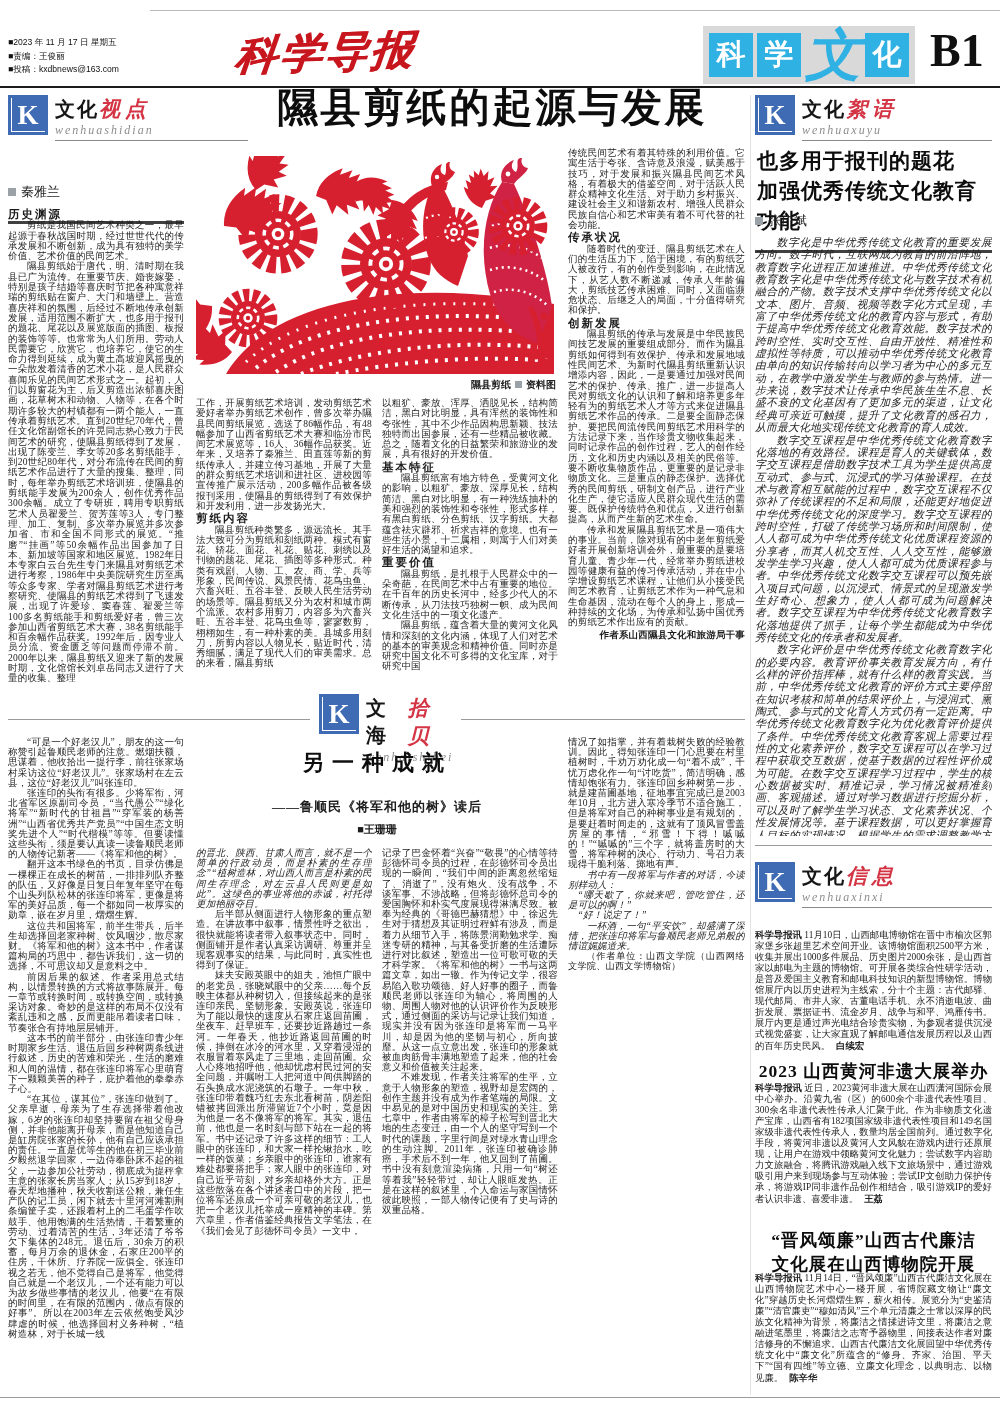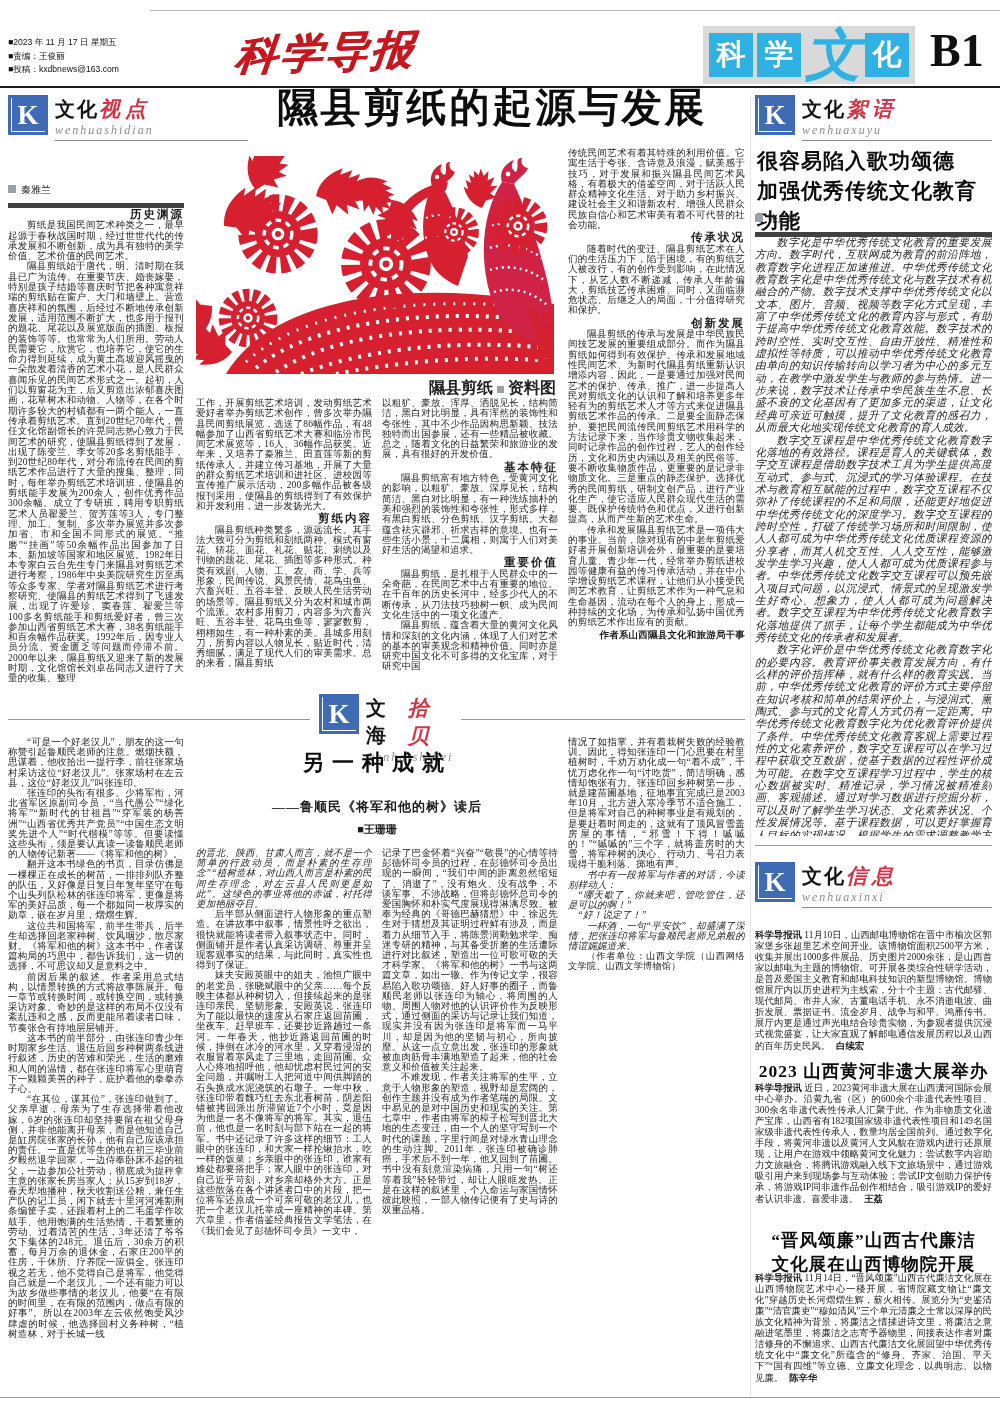--- a/index.html
+++ b/index.html
@@ -36,30 +36,30 @@
   .body-s{font-size:9.5px;line-height:10.3px;letter-spacing:.2px;text-align:justify}
   .body-rev{font-size:9.5px;line-height:10.2px;letter-spacing:.2px;text-align:justify}
   .body-kai{font-size:10.8px;line-height:12.35px;font-style:italic;color:#222;text-align:justify;letter-spacing:.2px}
   .body-news{font-size:9.4px;line-height:11px;text-align:justify}
   .blk{text-align:justify;margin:0}
   .blk.p{text-indent:2em}
   .blk.c{text-indent:0}
   .blk.k{font-style:italic;text-indent:2em}
   .blk.kc{font-style:italic;text-indent:0}
   .blk.q{font-style:italic;text-indent:1em}
-  .blk.h{text-align:right;font-family:"Liberation Sans",sans-serif;font-weight:bold;font-size:11.5px;
+  .blk.h{text-align:left;font-family:"Liberation Sans",sans-serif;font-weight:bold;font-size:11.5px;
          text-indent:0;margin:2px 0 1px 0;letter-spacing:2px}
   .blk.b{text-align:right;font-weight:bold;text-indent:0;font-family:"Liberation Sans",sans-serif;margin-top:2px}
   .blk.bl{text-indent:2em;font-size:9.2px}
   
   .a1-headline{font-family:"Liberation Sans",sans-serif;font-weight:bold;font-size:40px;letter-spacing:3px;
                text-align:center;color:#0d0d0d;white-space:nowrap}
-  .author-line{font-size:10px;border-bottom:5px solid #404040;padding-bottom:6px;color:#222}
+  .author-line{font-size:13px;border-bottom:3px solid #404040;padding-bottom:20px;color:#222}
   .sq{display:inline-block;width:8px;height:8px;background:#9aa2a8;margin-right:5px}
-  .caption{font-family:Liberation Mono, monospace;font-weight:bold;font-size:16px;text-align:right;color:#222}
+  .caption{font-family:Liberation Mono, monospace;font-weight:bold;font-size:10px;text-align:right;color:#222}
   .caption .sq{width:7px;height:7px;margin:0 4px}
   .rev-headline{font-family:"Liberation Sans",sans-serif;font-weight:bold;font-size:22px;letter-spacing:8px;
                 text-align:center;color:#0d0d0d;white-space:nowrap}
   .rev-subtitle{font-weight:bold;font-size:13px;text-align:center;letter-spacing:1px}
   .rev-author{font-family:"Liberation Sans",sans-serif;font-weight:bold;font-size:11px;text-align:center}
   .xuyu-head{font-family:"Liberation Sans",sans-serif;font-weight:bold;font-size:21px;line-height:30px;
              letter-spacing:1px;color:#0d0d0d}
   .news-title{font-family:"Liberation Sans",sans-serif;font-weight:bold;font-size:17.5px;text-align:center;
               letter-spacing:1px;color:#0d0d0d;white-space:nowrap}
   .news-title.serif{font-family:"Liberation Serif",serif;font-size:17.5px}
@@ -257,21 +257,21 @@
     <div class="k">K</div>
     <div class="txt">
       <div class="row1">
         <span class="black">文化</span>
         <span class="red">絮语</span>
       </div>
       <div class="pinyin">wenhuaxuyu</div>
     </div>
   </div>
   <div class="abs xuyu-head" style="left:757px;top:146px;width:237px">
-    <div>很容易陷入歌功颂德</div>
+    <div>也多用于报刊的题花</div>
     <div>加强优秀传统文化教育功能</div>
   </div>
   <div class="abs author-line" style="left:755px;top:212px;width:237px">
     <span class="sq"></span><span>张广斌</span>
   </div>
   <div class="abs col body-kai" style="left:755px;top:236px;width:237px;height:600px">
       <div class="blk k">数字化是中华优秀传统文化教育的重要发展方向。数字时代，互联网成为教育的前沿阵地，教育数字化进程正加速推进。中华优秀传统文化教育数字化是中华优秀传统文化与数字技术有机融合的产物。数字技术支撑中华优秀传统文化以文本、图片、音频、视频等数字化方式呈现，丰富了中华优秀传统文化的教育内容与形式，有助于提高中华优秀传统文化教育效能。数字技术的跨时空性、实时交互性、自由开放性、精准性和虚拟性等特质，可以推动中华优秀传统文化教育由单向的知识传输转向以学习者为中心的多元互动，在教学中激发学生与教师的参与热情。进一步来说，数字技术让传承中华民族生生不息、长盛不衰的文化基因有了更加多元的渠道，让文化经典可亲近可触摸，提升了文化教育的感召力，从而最大化地实现传统文化教育的育人成效。</div>
       <div class="blk k">数字交互课程是中华优秀传统文化教育数字化落地的有效路径。课程是育人的关键载体，数字交互课程是借助数字技术工具为学生提供高度互动式、参与式、沉浸式的学习体验课程。在技术与教育相互赋能的过程中，数字交互课程不仅弥补了传统课程的不足和局限，还能更好地促进中华优秀传统文化的深度学习。数字交互课程的跨时空性，打破了传统学习场所和时间限制，使人人都可成为中华优秀传统文化优质课程资源的分享者，而其人机交互性、人人交互性，能够激发学生学习兴趣，使人人都可成为优质课程参与者。中华优秀传统文化数字交互课程可以预先嵌入项目式问题，以沉浸式、情景式的呈现激发学生好奇心、想象力，使人人都可成为问题解决者。数字交互课程为中华优秀传统文化教育数字化落地提供了抓手，让每个学生都能成为中华优秀传统文化的传承者和发展者。</div>
       <div class="blk k">数字化评价是中华优秀传统文化教育数字化的必要内容。教育评价事关教育发展方向，有什么样的评价指挥棒，就有什么样的教育实践。当前，中华优秀传统文化教育的评价方式主要停留在知识考核和简单的结果评价上，与浸润式、熏陶式、参与式的文化育人方式仍有一定距离。中华优秀传统文化教育数字化为优化教育评价提供了条件。中华优秀传统文化教育客观上需要过程性的文化素养评价，数字交互课程可以在学习过程中获取交互数据，使基于数据的过程性评价成为可能。在数字交互课程学习过程中，学生的核心数据被实时、精准记录，学习情况被精准刻画、客观描述。通过对学习数据进行挖掘分析，可以及时了解学生学习状态、文化素养状况、个性发展情况等。基于课程数据，可以更好掌握育人目标的实现情况，根据学生的需求调整教学方式；基于长时间、大体量、多维度的数据分析，还可以揭示中华优秀传统文化育人规律和数字化发展规律。从数字化评价机制、数据标准制定、数据治理方略等宏观层面以及评价模型研发、评价结果应用等微观层面加强研究，有助于推动中华优秀传统文化教育数字化稳健发展。</div>
     </div>

